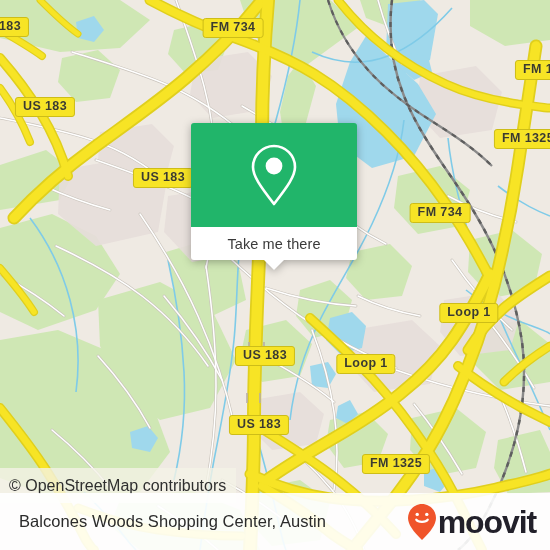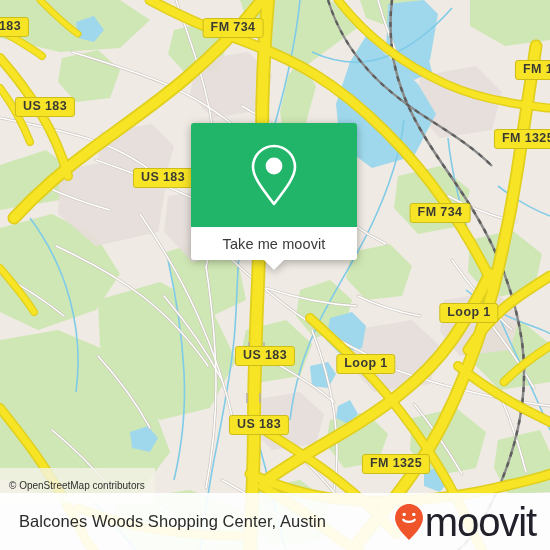--- a/index.html
+++ b/index.html
@@ -96,21 +96,21 @@
   #attribution {
     position: absolute;
     left: 0;
     top: 468px;
     height: 35px;
     background: rgba(244,242,230,0.80);
     display: flex;
     align-items: center;
     padding: 0 10px 0 9px;
     box-sizing: border-box;
-    font-size: 10px;
+    font-size: 16px;
     color: #2f2f2f;
     white-space: nowrap;
   }
 
   
   #bottom-bar {
     position: absolute;
     left: 0;
     top: 493px;
     width: 550px;
@@ -127,22 +127,22 @@
     color: #2b2b2b;
     letter-spacing: 0.05px;
     white-space: nowrap;
   }
   #logo {
     display: flex;
     align-items: center;
     gap: 1px;
   }
   #logo-word {
-    font-size: 40px;
-    font-weight: normal;
+    font-size: 32px;
+    font-weight: bold;
     color: #22202a;
     letter-spacing: -1.1px;
     line-height: 30px;
   }
 </style>
 </head>
 <body>
 
 <div id="app">
 
@@ -398,21 +398,21 @@
     </div>
 
   <div id="info-card">
     <div id="card-top">
       <svg id="pin-icon" width="50" height="64" viewBox="0 0 50 64" xmlns="http://www.w3.org/2000/svg">
         <path d="M25,3 C13.4,3 4,12.4 4,24 C4,33 11,43 25,61 C39,43 46,33 46,24 C46,12.4 36.6,3 25,3 Z" fill="none" stroke="#ffffff" stroke-width="2.6" stroke-linejoin="round"></path>
         <circle cx="25" cy="23" r="8.4" fill="#ffffff"></circle>
       </svg>
     </div>
     <div id="card-bottom">
-      <span>Take me moovit</span>
+      <span>Take me there</span>
     </div>
     <div id="card-tail"></div>
   </div>
 
   <div id="attribution">
     <span>© OpenStreetMap contributors</span>
   </div>
 
   <div id="bottom-bar">
     <span id="place-title">Balcones Woods Shopping Center, Austin</span>

